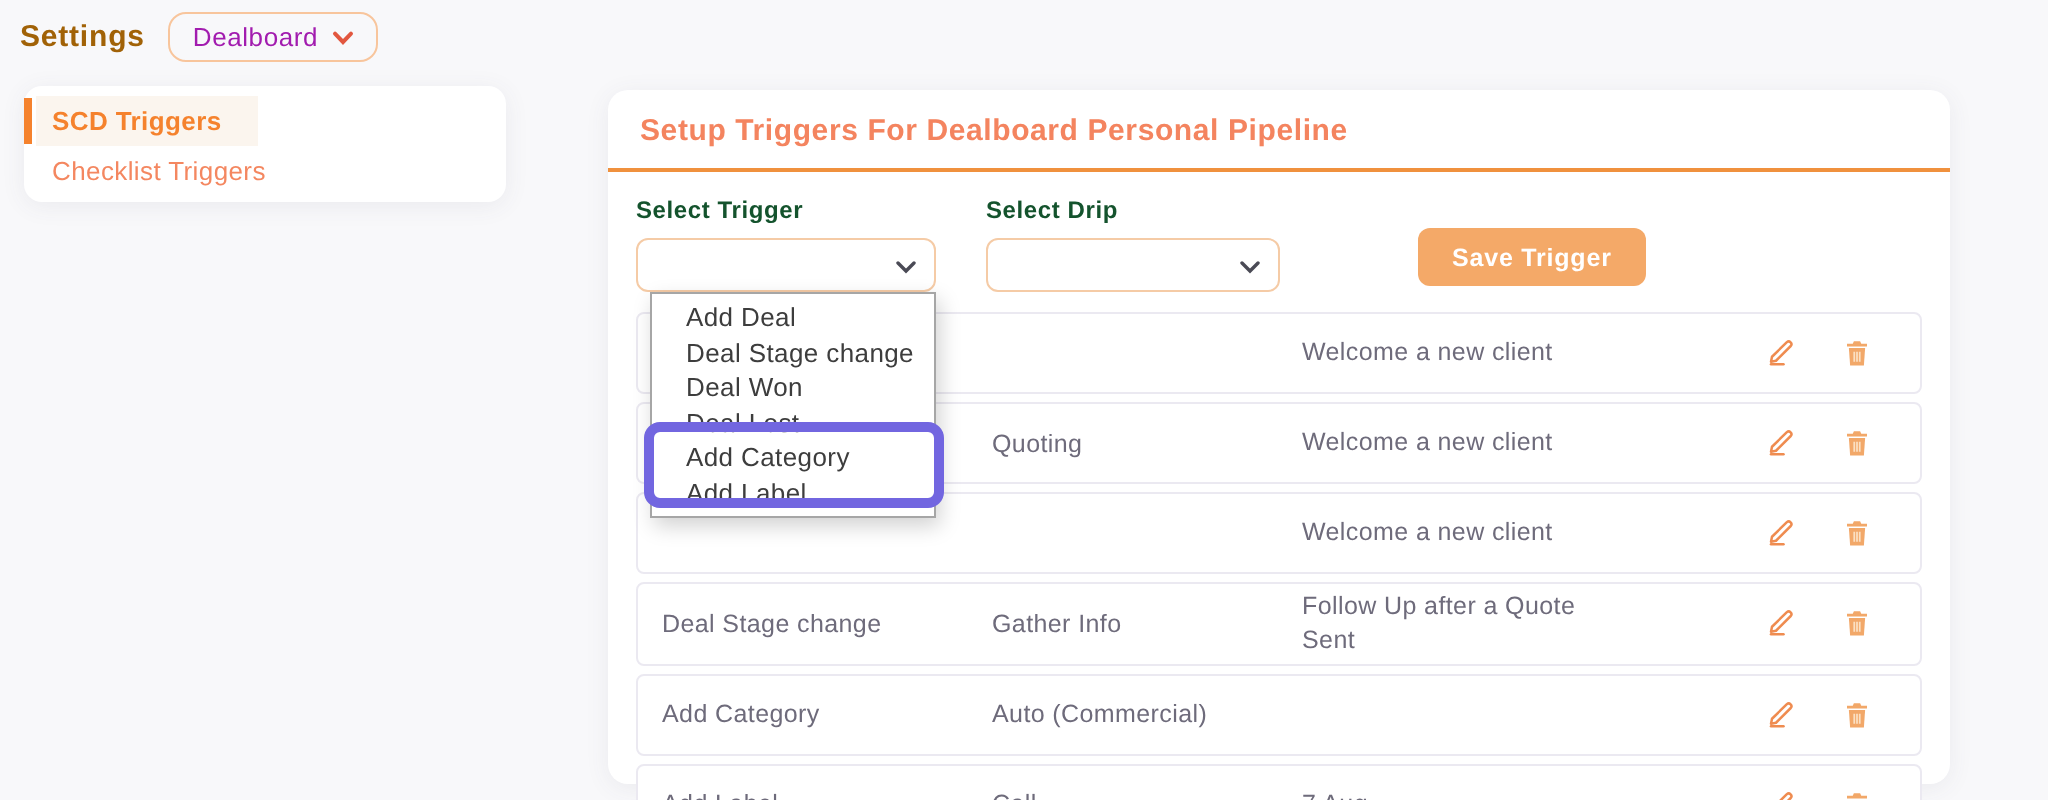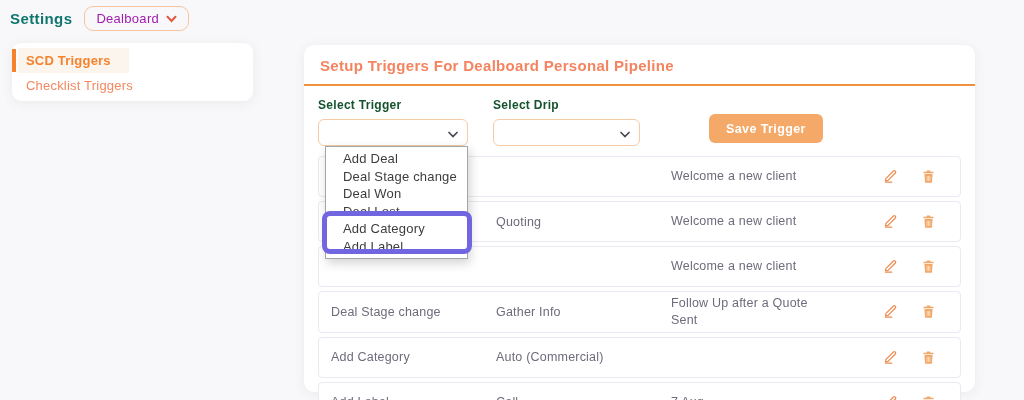--- a/index.html
+++ b/index.html
@@ -1,20 +1,20 @@
 <!DOCTYPE html>
 <html><head>
 <meta charset="utf-8">
 <style>
   html,body{margin:0;padding:0;background:#F8F8FA;font-family:"Liberation Sans",sans-serif;}
   .stage{position:relative;width:1024px;height:400px;overflow:hidden;letter-spacing:.2px;}
 
   
   .topbar{position:absolute;left:10px;top:6px;display:flex;align-items:center;gap:12px;}
-  .settings-title{font-size:15px;font-weight:700;color:#0f766e;letter-spacing:.4px;}
+  .settings-title{font-size:15px;font-weight:700;color:#a16207;letter-spacing:.4px;}
   .board-pill{display:flex;align-items:center;gap:7px;border:1.5px solid #F8C59C;border-radius:9px;
     padding:4px 11px;background:transparent;cursor:pointer;font-size:13px;color:#a21caf;letter-spacing:.3px;}
   .board-pill svg{display:block;}
 
   
   .sidebar{position:absolute;left:12px;top:43px;width:241px;height:58px;background:#fff;border-radius:9px;
     box-shadow:0 2px 12px rgba(80,80,100,.08);padding:5px 0;box-sizing:border-box;}
   .side-item{position:relative;font-size:13px;color:#F48760;padding:5px 10px 5px 14px;cursor:pointer;line-height:15px;}
   .side-item.active{font-weight:700;color:#F5822D;}
   .side-item.active::before{content:"";position:absolute;left:0;top:1px;bottom:1px;width:4px;background:#F5822D;}
@@ -35,21 +35,21 @@
   .field.drip .select{width:147px;}
   .save-btn{margin-left:69px;margin-top:16px;height:29px;padding:0 17px;background:#F4A968;border:none;border-radius:6px;
     color:#fff;font-family:inherit;font-size:12.5px;font-weight:700;letter-spacing:.4px;cursor:pointer;}
 
   
   .rows{padding:10px 14px 0 14px;display:flex;flex-direction:column;gap:4px;}
   .t-row{border:1px solid #EBE9F1;border-radius:4px;background:#fff;display:flex;align-items:center;
     min-height:33px;padding:3px 12px;box-sizing:content-box;font-size:12.5px;color:#6E6B7B;}
   .t-row .c1{width:165px;flex:none;}
   .t-row .c2{width:155px;flex:none;}
-  .t-row .c3{width:160px;flex:none;line-height:1.35;margin-left:20px;}
+  .t-row .c3{width:160px;flex:none;line-height:1.35;}
   .t-row .sp{flex:1;}
   .t-row .actions{display:flex;align-items:center;gap:23px;padding-right:12px;}
   .icon-btn{width:15px;height:15px;display:inline-flex;cursor:pointer;}
   .icon-btn svg{width:15px;height:15px;display:block;}
 
   
   .dropdown{position:absolute;left:21px;top:101px;width:141px;background:#fff;border:1px solid #A6A6A6;
     box-shadow:2px 4px 10px rgba(0,0,0,.18);padding:3px 0;z-index:5;}
   .dropdown .opt{font-size:13px;color:#3D3D3D;line-height:17.5px;padding-left:17px;white-space:nowrap;cursor:pointer;}
 

